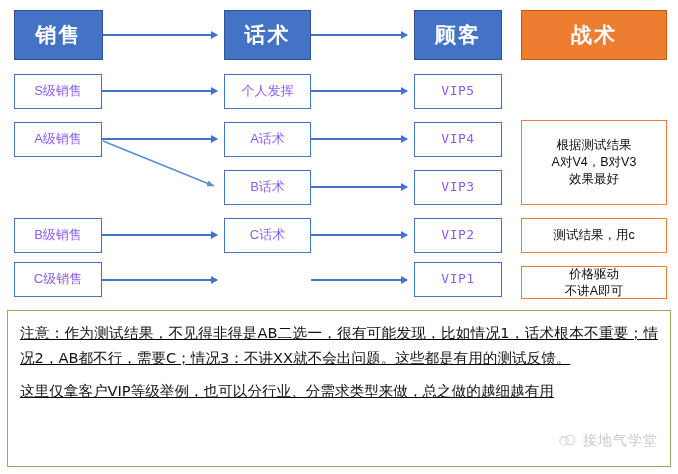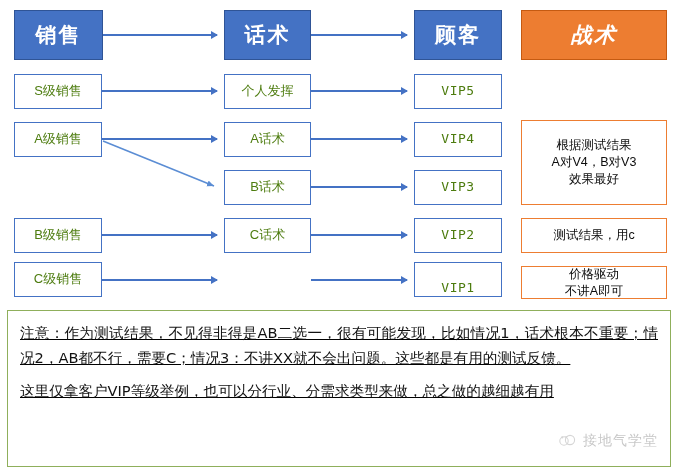--- a/index.html
+++ b/index.html
@@ -37,28 +37,28 @@
   
   .hdr {
     height: 50px;
     top: 10px;
     color: #ffffff;
     font-size: 21px;
     font-weight: 700;
     letter-spacing: 2px;
   }
   .hdr-blue   { background: #4472C4; border: 1px solid #2F5496; }
-  .hdr-orange { background: #ED7D31; border: 1px solid #C55A11; font-style: italic; }
+  .hdr-orange { background: #ED7D31; border: 1px solid #C55A11; }
 
   
   .node {
     background: #ffffff;
     border: 1.3px solid #4472C4;
     font-size: 13px;
-    color: #4d7c0f;
+    color: #8b5cf6;
   }
   .node-vip {
     font-family: "DejaVu Sans Mono", "Liberation Mono", monospace;
     font-size: 13px;
     letter-spacing: 0.5px;
   }
   .tactic {
     background: #ffffff;
     border: 1.4px solid #ED7D31;
     font-size: 12.5px;
@@ -176,21 +176,21 @@
   </div>
   <div class="box node node-vip" style="left:414px; top:122px; width:88px; height:35px;">
     <span>VIP4</span>
   </div>
   <div class="box node node-vip" style="left:414px; top:170px; width:88px; height:35px;">
     <span>VIP3</span>
   </div>
   <div class="box node node-vip" style="left:414px; top:218px; width:88px; height:35px;">
     <span>VIP2</span>
   </div>
-  <div class="box node node-vip" style="left:414px; top:262px; width:88px; height:35px;align-items:flex-end;">
+  <div class="box node node-vip" style="left:414px; top:262px; width:88px; height:35px;">
     <span>VIP1</span>
   </div>
 
 
   <div class="box tactic" style="left:521px; top:120px; width:146px; height:85px;">
     <span class="ln">根据测试结果</span>
     <span class="ln">A对V4，B对V3</span>
     <span class="ln">效果最好</span>
   </div>
 

